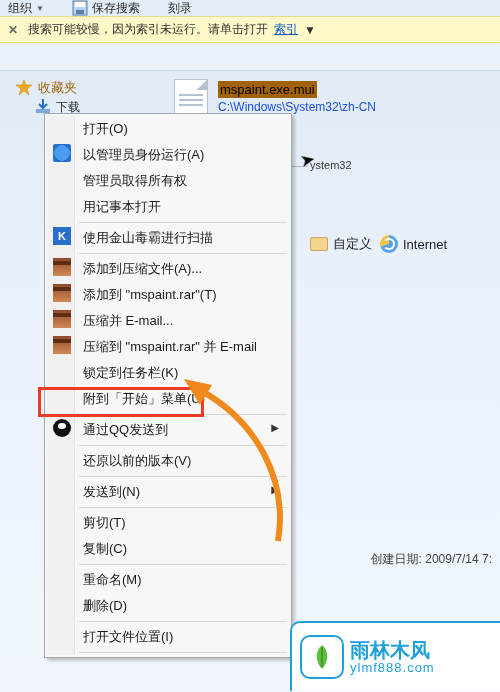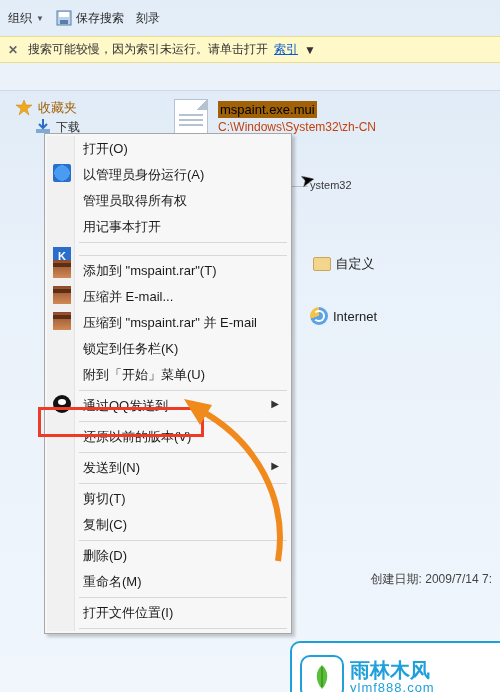--- a/index.html
+++ b/index.html
@@ -5,24 +5,24 @@
   * { box-sizing: border-box; margin: 0; padding: 0; }
   body {
     width: 500px; height: 692px;
     font-family: "Microsoft YaHei", Tahoma, sans-serif;
     font-size: 12px;
     background: linear-gradient(180deg, #dde9f6 0%, #e9f1fa 40%, #f0f6fc 100%);
     position: relative; overflow: hidden;
   }
   
   .topbar {
-    height: 36px;
+    height: 16px;
     display: flex; align-items: center;
     padding: 0 8px;
-    gap: 12px;
+    gap: 28px;
     color: #2b2b2b;
     background: rgba(255,255,255,0.2);
   }
   .topbar .item { display: flex; align-items: center; gap: 4px; }
   .topbar .dropdown-arrow { font-size: 8px; color: #555; }
   .mini-icon { width: 16px; height: 16px; display:inline-block; }
   
   .infostrip {
     background: #fff8c8;
     border-top: 1px solid #e8dd8e;
@@ -81,42 +81,42 @@
   .fileicon .lines {
     position:absolute; left:4px; right:4px; top:14px;
     height:2px; background:#b7c2d0;
     box-shadow: 0 5px 0 #b7c2d0, 0 10px 0 #b7c2d0;
   }
   .filetext {
     position: absolute; left: 218px; top: 10px;
     font-size: 13px;
   }
   .filetext .name { background:#a16207; padding:1px 2px; display:inline-block; }
-  .filetext .path { color:#c2410c; margin-top:2px; font-size:12px; }
+  .filetext .path { color:#1d4ed8; margin-top:2px; font-size:12px; }
   
   .crumb {
     position: absolute; left: 310px; top: 88px;
     color:#393939; font-size:11px;
     display:flex; align-items:center;
   }
   .crumb::before {
     content:""; position:absolute; left:-80px; top:7px;
     width:78px; border-top:1px solid rgba(0,0,0,0.2);
   }
   .cursor {
     position:absolute; left:300px; top:78px;
     font-size: 18px;
     transform: rotate(-12deg);
     filter: drop-shadow(0 0 1px #fff);
   }
   
   .rightrow {
     position:absolute; left:310px; top:164px;
-    display:flex; align-items:center; gap:34px;
-    font-size:13px; color:#222;flex-direction:column;
+    display:flex; align-items:center; gap:8px;
+    font-size:13px; color:#222;
   }
   .rightrow .cell { display:flex; align-items:center; gap:5px; }
   .ie-icon { width:18px;height:18px;border-radius:50%;
     background:conic-gradient(#5aa3e6 0 70%, #f2c24a 70% 100%);
     position:relative;
   }
   .ie-icon::after{content:"";position:absolute;inset:3px;border:2px solid #fff;border-radius:50%;border-left-color:transparent;}
   .folder-mini {
     width:18px;height:14px;
     background:#f3d58e;
@@ -297,22 +297,27 @@
     </div>
     <div class="mi">
       <span>管理员取得所有权</span>
     </div>
     <div class="mi">
       <span>用记事本打开</span>
     </div>
     <div class="sep"></div>
     <div class="mi">
       <span class="micon ic-k">K</span>
-    </div>
-    <div class="sep"></div>
+      <span>使用金山毒霸进行扫描</span>
+    </div>
+    <div class="sep"></div>
+    <div class="mi">
+      <span class="micon ic-rar"></span>
+      <span>添加到压缩文件(A)...</span>
+    </div>
     <div class="mi">
       <span class="micon ic-rar"></span>
       <span>添加到 "mspaint.rar"(T)</span>
     </div>
     <div class="mi">
       <span class="micon ic-rar"></span>
       <span>压缩并 E-mail...</span>
     </div>
     <div class="mi">
       <span class="micon ic-rar"></span>
@@ -341,24 +346,24 @@
     </div>
     <div class="sep"></div>
     <div class="mi">
       <span>剪切(T)</span>
     </div>
     <div class="mi">
       <span>复制(C)</span>
     </div>
     <div class="sep"></div>
     <div class="mi">
+      <span>重命名(M)</span>
+    </div>
+    <div class="mi">
       <span>删除(D)</span>
-    </div>
-    <div class="mi">
-      <span>重命名(M)</span>
     </div>
     <div class="sep"></div>
     <div class="mi">
       <span>打开文件位置(I)</span>
     </div>
     <div class="sep"></div>
 
   </div>
 
   <div class="redbox"></div>

